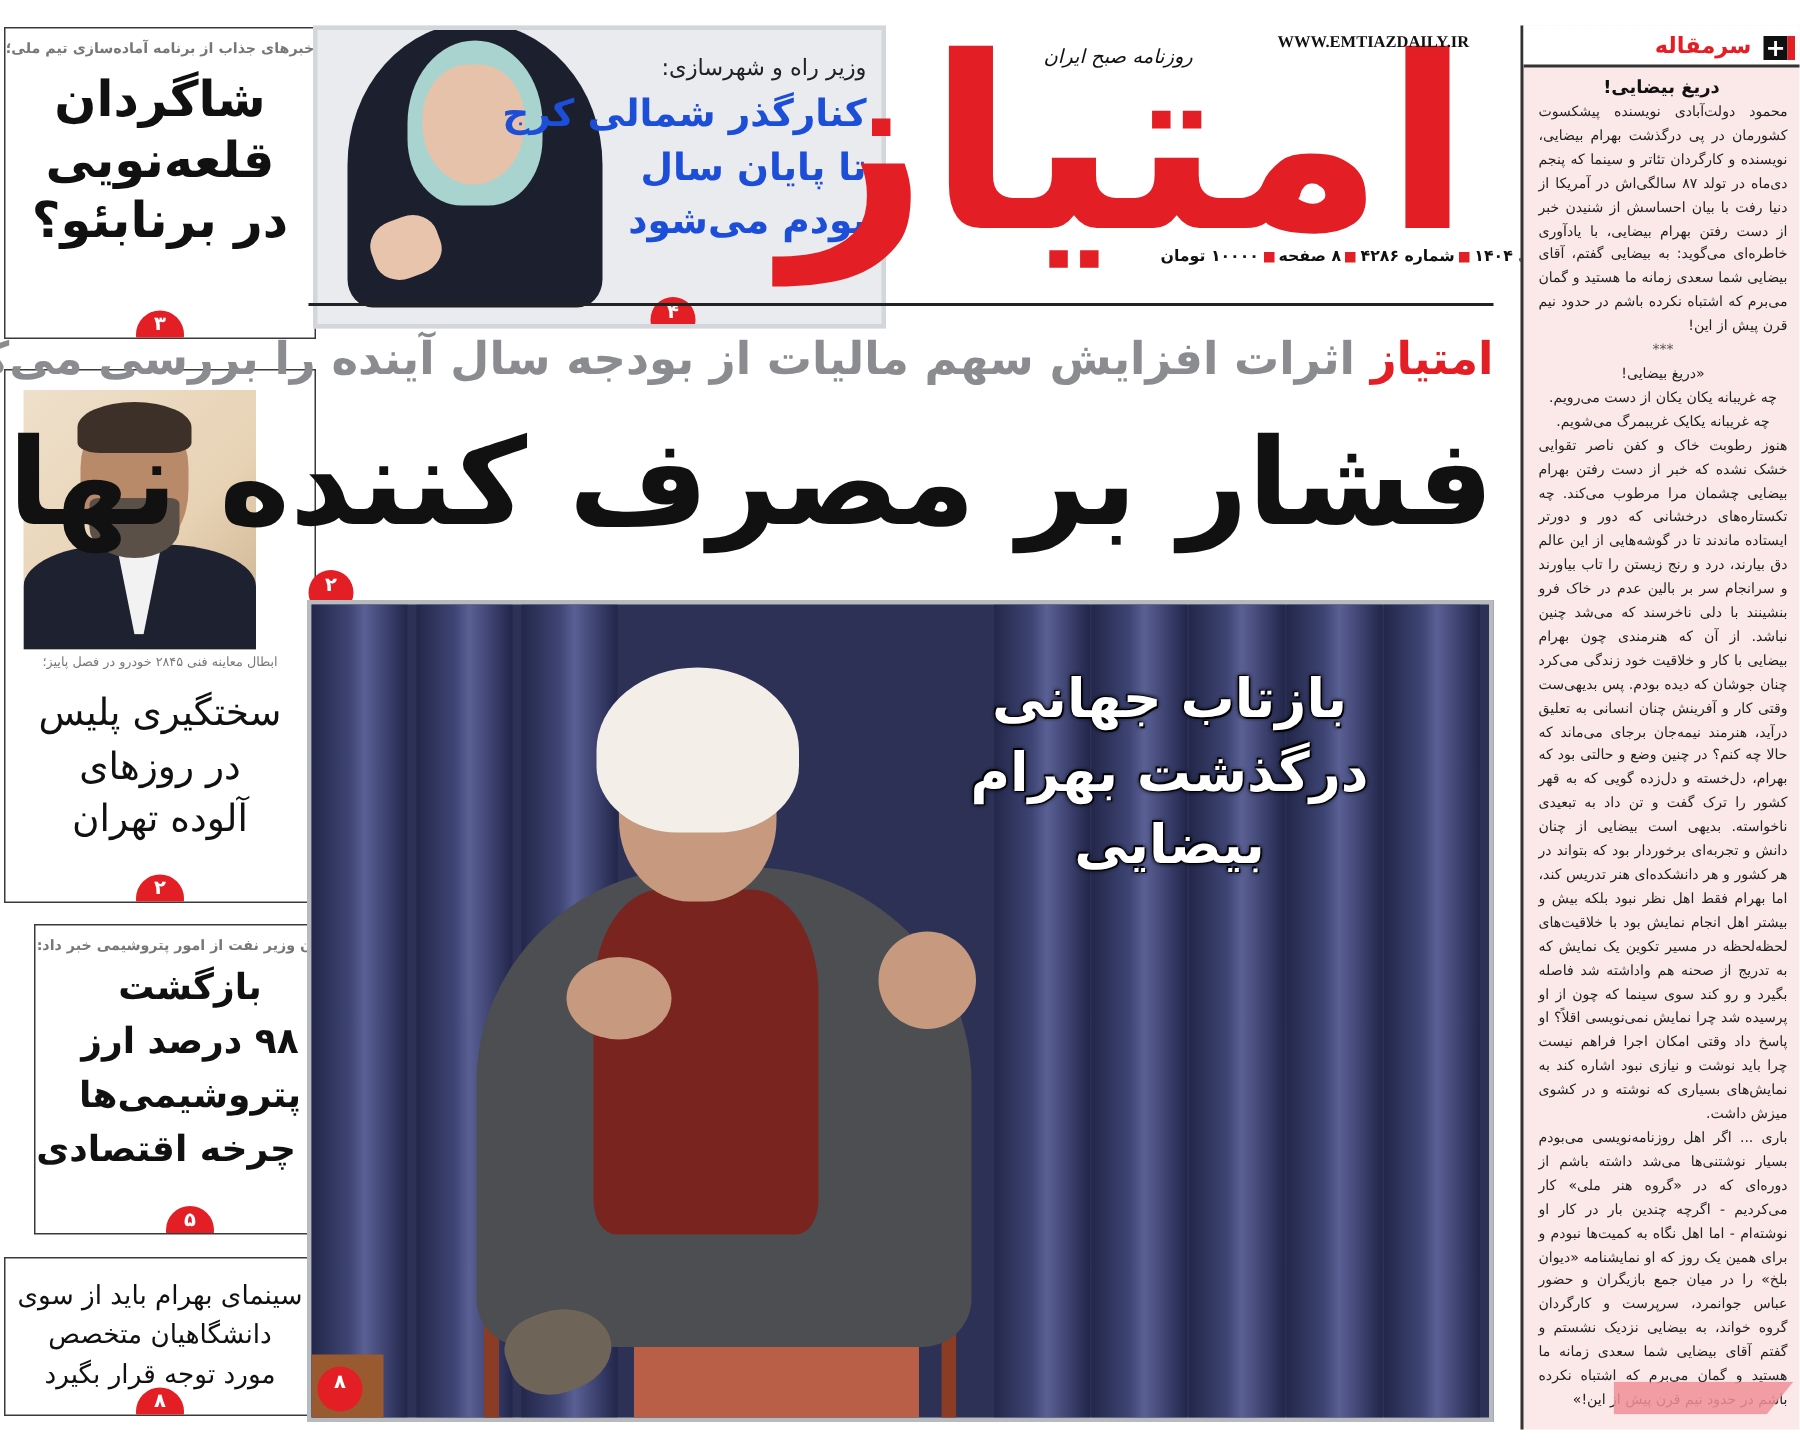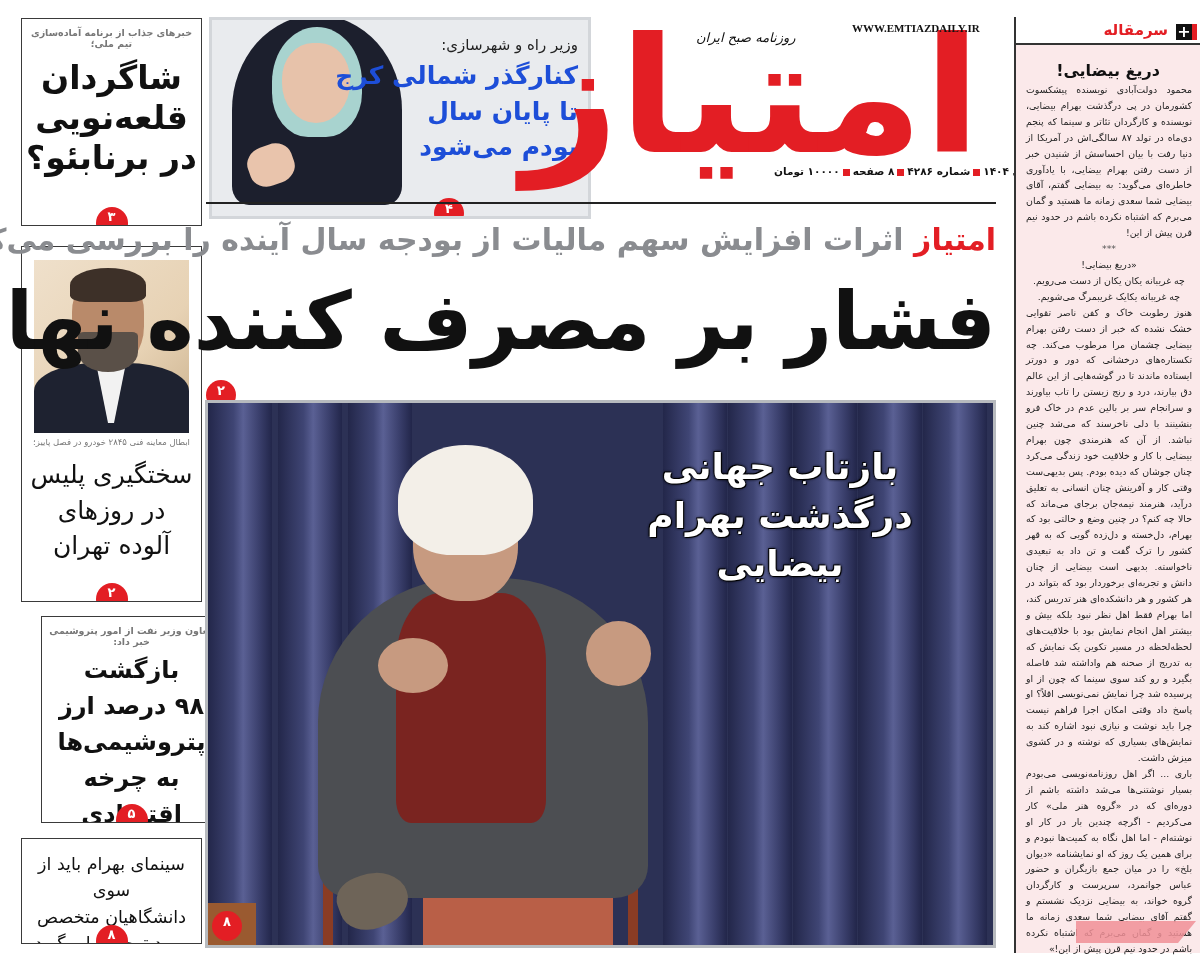--- a/index.html
+++ b/index.html
@@ -1,20 +1,20 @@
 <!DOCTYPE html>
 <html><head>
 <meta charset="utf-8">
 <style>
   * { box-sizing: border-box; margin: 0; padding: 0; }
   html, body { width: 1200px; height: 961px; background: #ffffff; overflow: hidden; }
   body { position: relative; font-family: "DejaVu Sans", sans-serif; color: #111; direction: rtl; }
 
   
-  .lbox { position: absolute; left: 21px; width: 181px; border: 1.5px solid #3a3a3a; background: #fff; text-align: center; overflow: hidden; }
+  .lbox { position: absolute; left: 3px; width: 208px; border: 1.5px solid #3a3a3a; background: #fff; text-align: center; overflow: hidden; }
   .kicker { font-size: 9.5px; color: #777; font-weight: bold; padding-top: 8px; line-height: 1.2; }
   .badge { position: absolute; left: 50%; bottom: -14px; transform: translateX(-50%); width: 32px; height: 32px; border-radius: 50%; background: #e31e24; color: #fff; font-weight: bold; font-size: 13px; text-align: center; line-height: 20px; }
   .badge-bl { position: absolute; width: 30px; height: 30px; border-radius: 50%; background: #e31e24; color: #fff; font-weight: bold; font-size: 13px; text-align: center; line-height: 22px; }
 
   #box1 { top: 18px; height: 208px; }
   #box1 .hl { font-size: 33px; font-weight: bold; line-height: 1.22; padding-top: 8px; letter-spacing: -0.5px; }
 
   #box2 { top: 246px; height: 356px; }
   #box2 .photo { position: absolute; left: 12px; top: 13px; width: 155px; height: 173px; background: linear-gradient(135deg,#efe0cb 0%,#e7d2b4 60%,#c9b08c 100%); overflow: hidden; }
   #box2 .photo .head { position: absolute; left: 38px; top: 14px; width: 72px; height: 95px; border-radius: 40% 40% 45% 45%; background: #b98a6a; }
@@ -69,21 +69,21 @@
   #main-photo .shoe { position: absolute; left: 130px; top: 470px; width: 70px; height: 55px; background: #6e6458; border-radius: 40% 60% 50% 50%; transform: rotate(-20deg); }
   #main-photo .podium { position: absolute; left: 0; top: 500px; width: 48px; height: 48px; background: #9a5a30; }
   #photo-headline { position: absolute; left: 372px; top: 40px; width: 400px; text-align: center; color: #fff; font-size: 36px; font-weight: bold; line-height: 1.35; text-shadow: 0 0 3px #000, 0 0 3px #000, 1px 1px 0 #000, -1px -1px 0 #000; }
 
   
   #editorial { position: absolute; left: 1014px; top: 17px; width: 186px; height: 936px; background: #fbe9ea; border-left: 2px solid #333; }
   #editorial .head { height: 28px; background: #fff; border-bottom: 2px solid #333; position: relative; }
   #editorial .head .plus { position: absolute; right: 8px; top: 7px; width: 16px; height: 16px; background: #111; color: #fff; font-size: 16px; font-weight: bold; line-height: 16px; text-align: center; }
   #editorial .head .plus::after { content: ""; position: absolute; right: -5px; top: 0; width: 5px; height: 16px; background: #e31e24; }
   #editorial .head .title { position: absolute; right: 32px; top: 4px; color: #e31e24; font-weight: bold; font-size: 15px; }
-  #editorial .ed-title { text-align: center; font-weight: bold; font-size: 16px; padding-top: 16px; }
+  #editorial .ed-title { text-align: center; font-weight: bold; font-size: 12px; padding-top: 6px; }
   #editorial .body { padding: 2px 8px 0 10px; font-size: 9.4px; line-height: 15.9px; text-align: justify; text-align-last: right; color: #222; }
   #editorial .body p { margin: 0; }
   #editorial .body .stars { text-align: center; text-align-last: center; color: #555; }
   #editorial .body .center { text-align: center; text-align-last: center; }
   #editorial .corner { position: absolute; left: 60px; bottom: 10px; width: 120px; height: 22px; background: #f08f97; opacity: 0.85; clip-path: polygon(0 0,100% 0,85% 100%,0 100%); }
 </style>
 </head>
 <body>
 
 <div class="lbox" id="box1">

